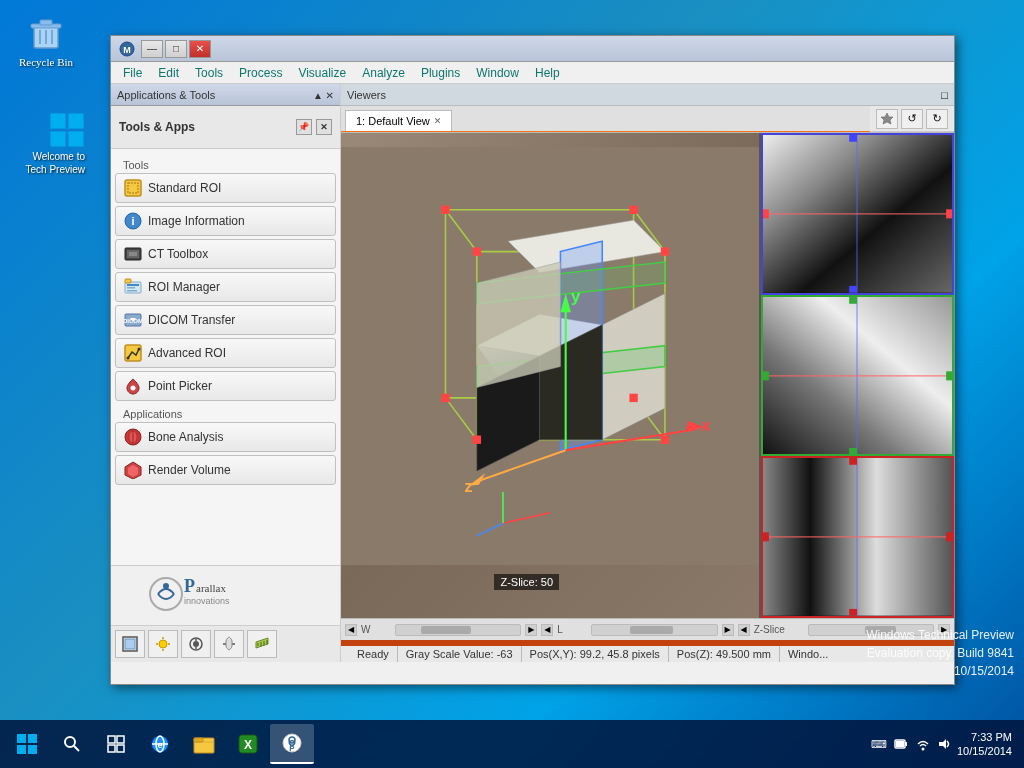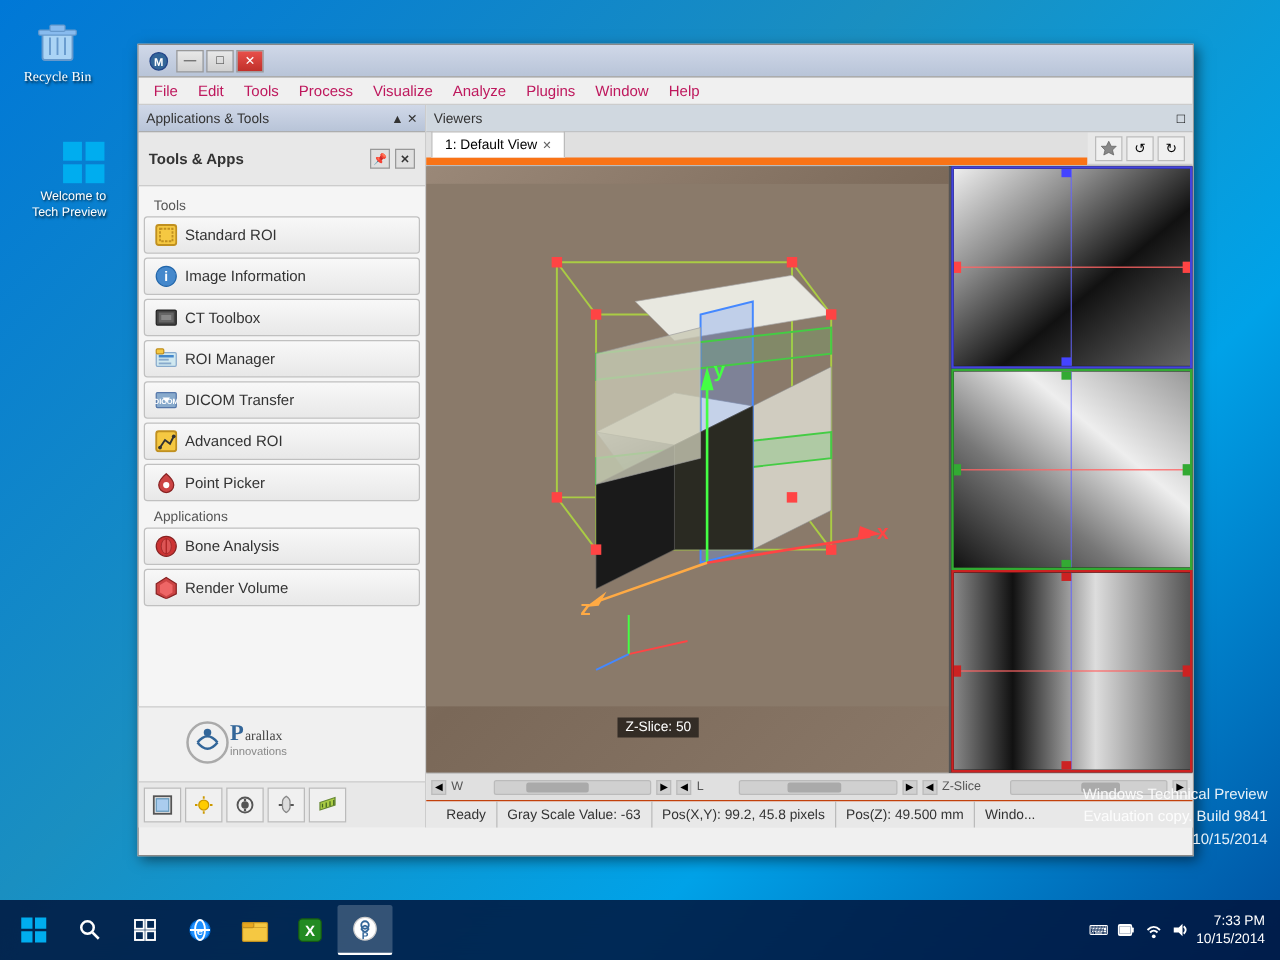--- a/index.html
+++ b/index.html
@@ -126,21 +126,21 @@
       height: 22px;
       display: flex;
       align-items: center;
       padding: 0 4px;
       border-bottom: 1px solid #ccc;
     }
     .menu-item {
       padding: 2px 8px;
       cursor: pointer;
       font-size: 12px;
-      color: #be185d;
+      color: #0f766e;
     }
 
     
     #main-area {
       display: flex;
       height: calc(100% - 70px);
     }
 
     
     #left-panel {
@@ -280,21 +280,21 @@
     #viewers-header .viewers-controls {
       margin-left: auto;
     }
 
     #viewer-tabs {
       background: #e0e0e0;
       height: 26px;
       display: flex;
       align-items: flex-end;
       padding: 0 4px;
-      border-bottom: 6px solid #f97316;
+      border-bottom: 1px solid #f97316;
     }
     .viewer-tab {
       padding: 4px 10px;
       background: #f5f5f5;
       border: 1px solid #bbb;
       border-bottom: none;
       font-size: 11px;
       cursor: pointer;
       display: flex;
       align-items: center;
@@ -406,21 +406,21 @@
       background: rgba(0,0,0,0.6);
       color: white;
       font-size: 11px;
       padding: 2px 6px;
     }
 
     
     #status-bar {
       height: 22px;
       background: #e8e8e8;
-      border-top: 1px solid #c2410c;
+      border-top: 6px solid #c2410c;
       display: flex;
       align-items: flex-end;
       padding: 0 8px;
       font-size: 11px;
       color: #333;
       gap: 0;
     }
     .status-section {
       padding: 0 8px;
       border-right: 1px solid #bbb;

